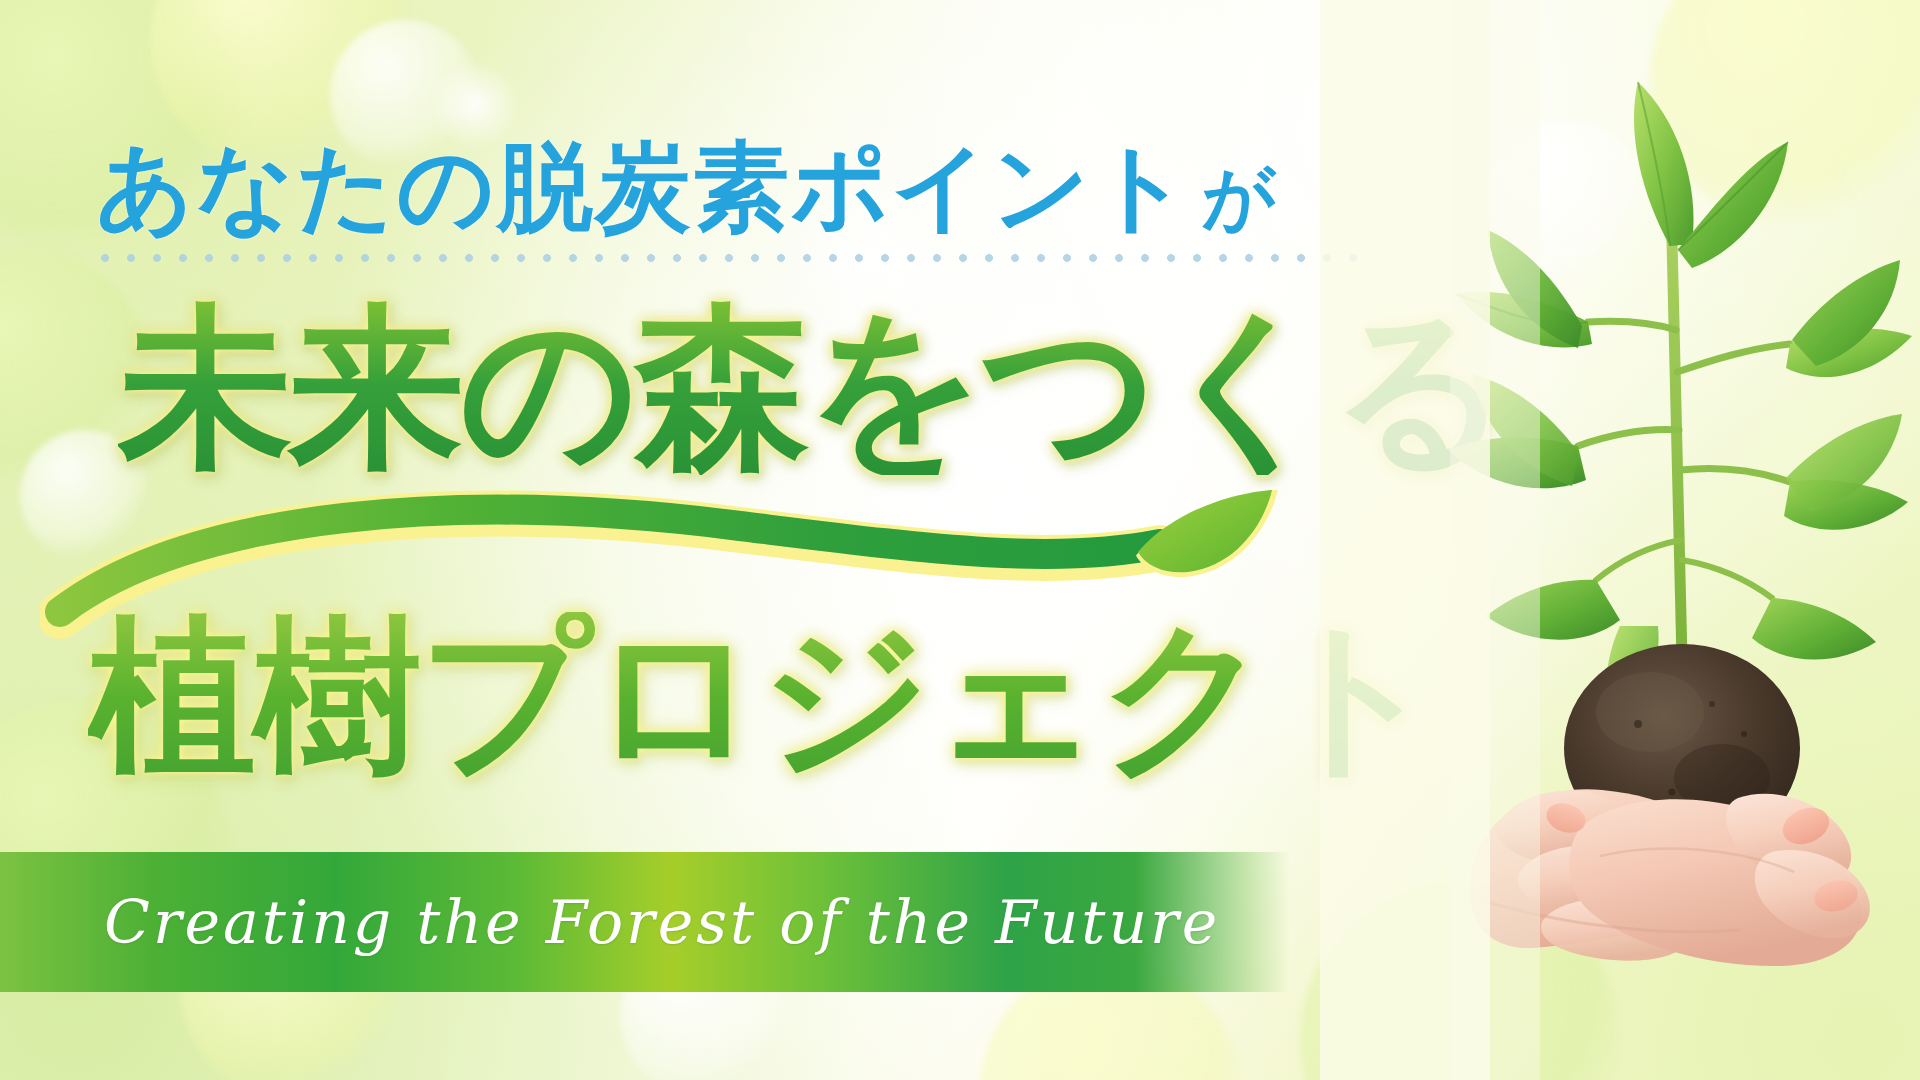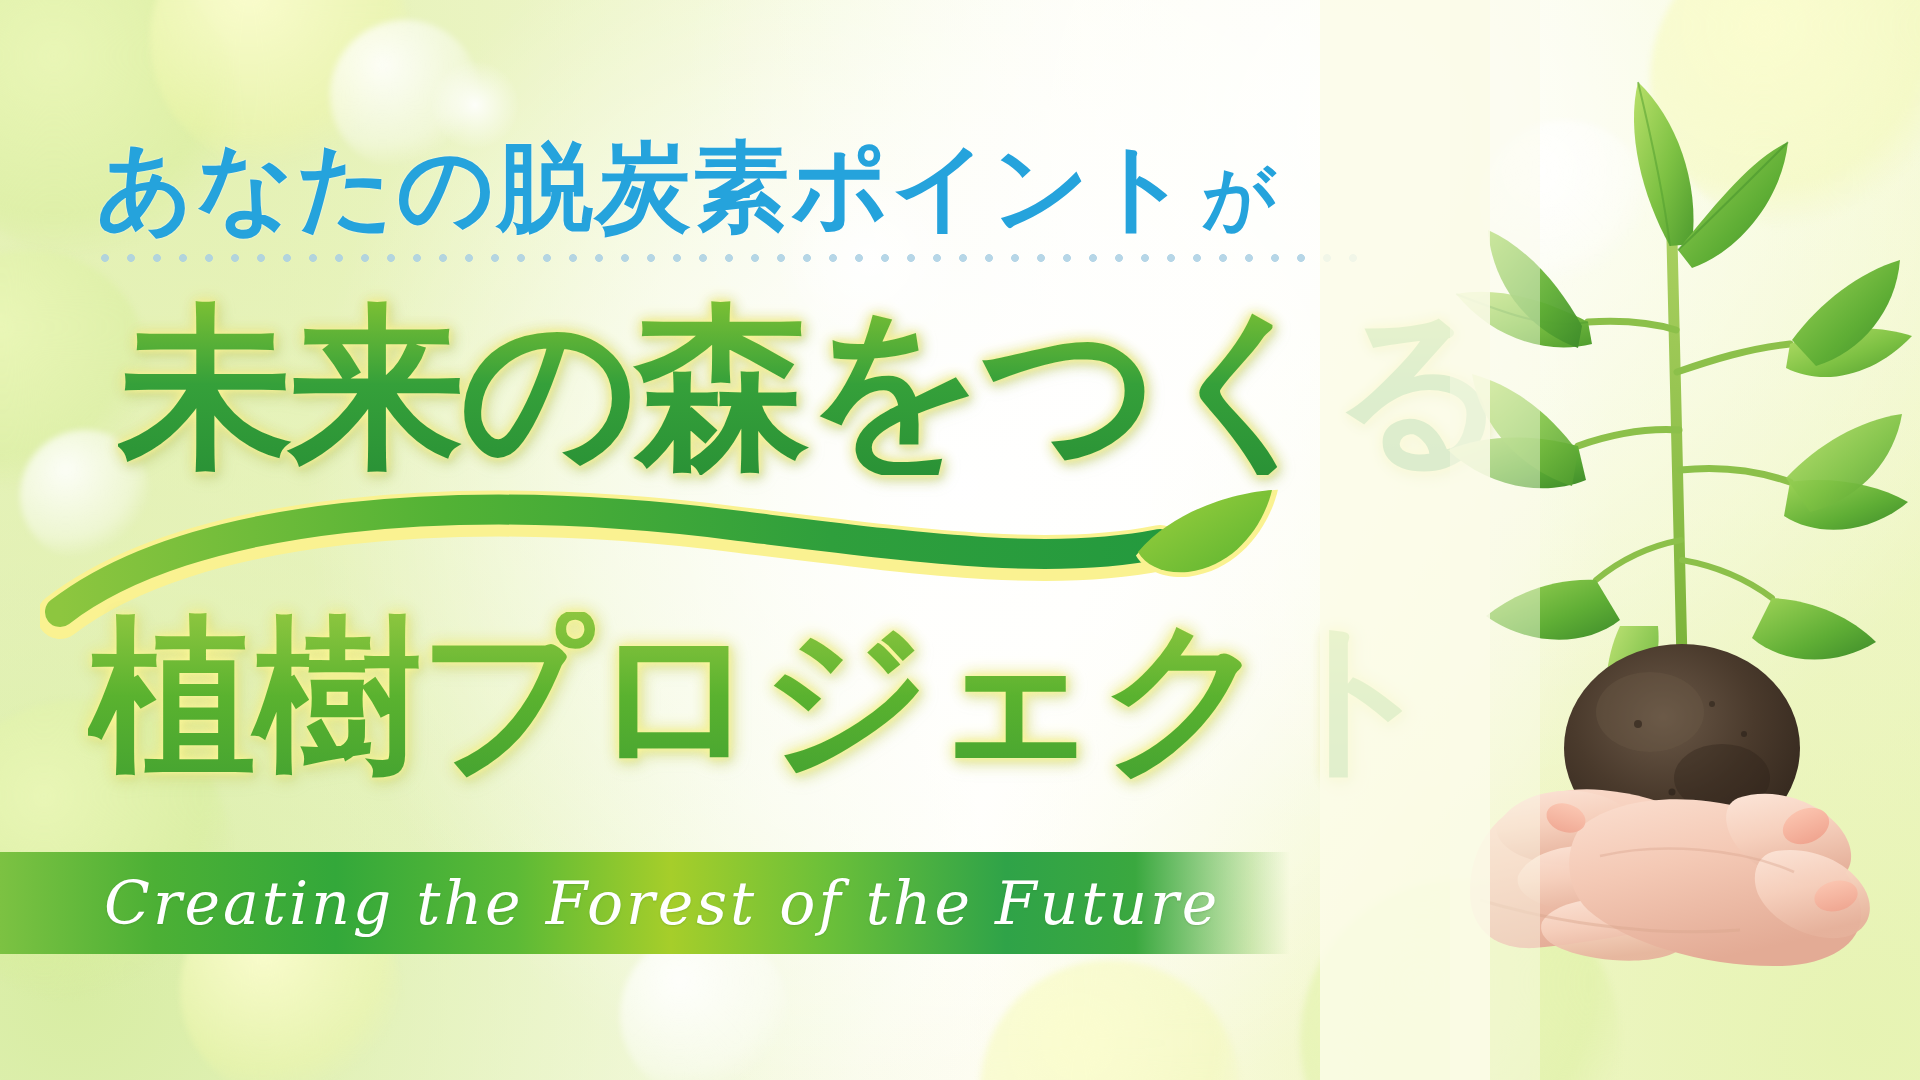--- a/index.html
+++ b/index.html
@@ -126,21 +126,21 @@
     position:absolute;
     left:40px; top:420px;
     width:1330px; height:230px;
     pointer-events:none;
   }
 
   
   .footer-band {
     position:absolute;
     left:0; top:852px;
-    width:1290px; height:102px;
+    width:1290px; height:140px;
     background:linear-gradient(90deg,
       #7cc242 0%,
       #4cb035 12%,
       #33a83a 26%,
       #5cba36 40%,
       #a6ce2a 52%,
       #6cc039 64%,
       #2fa348 78%,
       #3aa83f 88%,
       rgba(120,195,80,.35) 97%,

